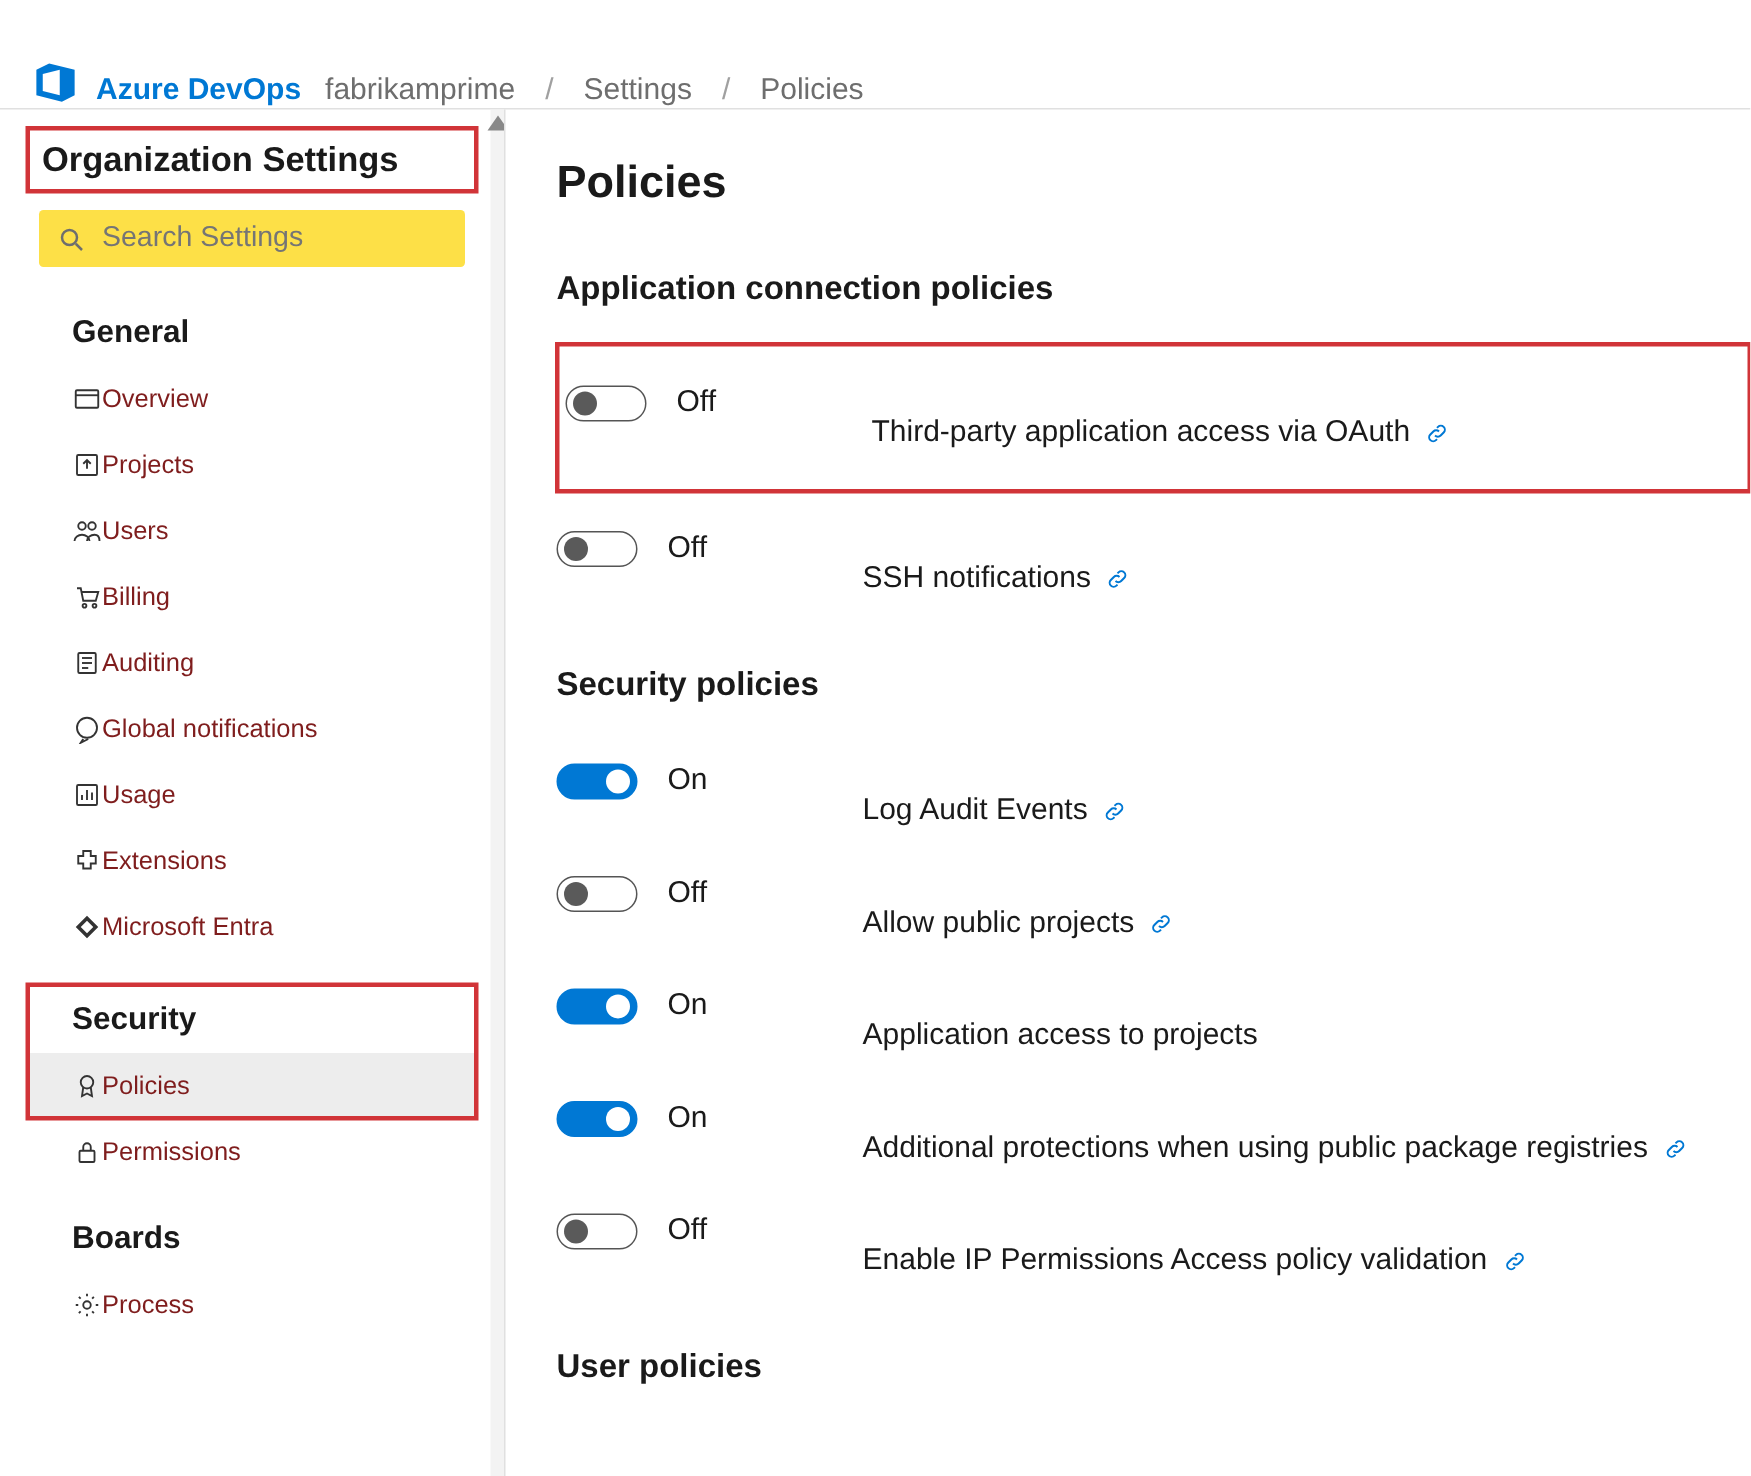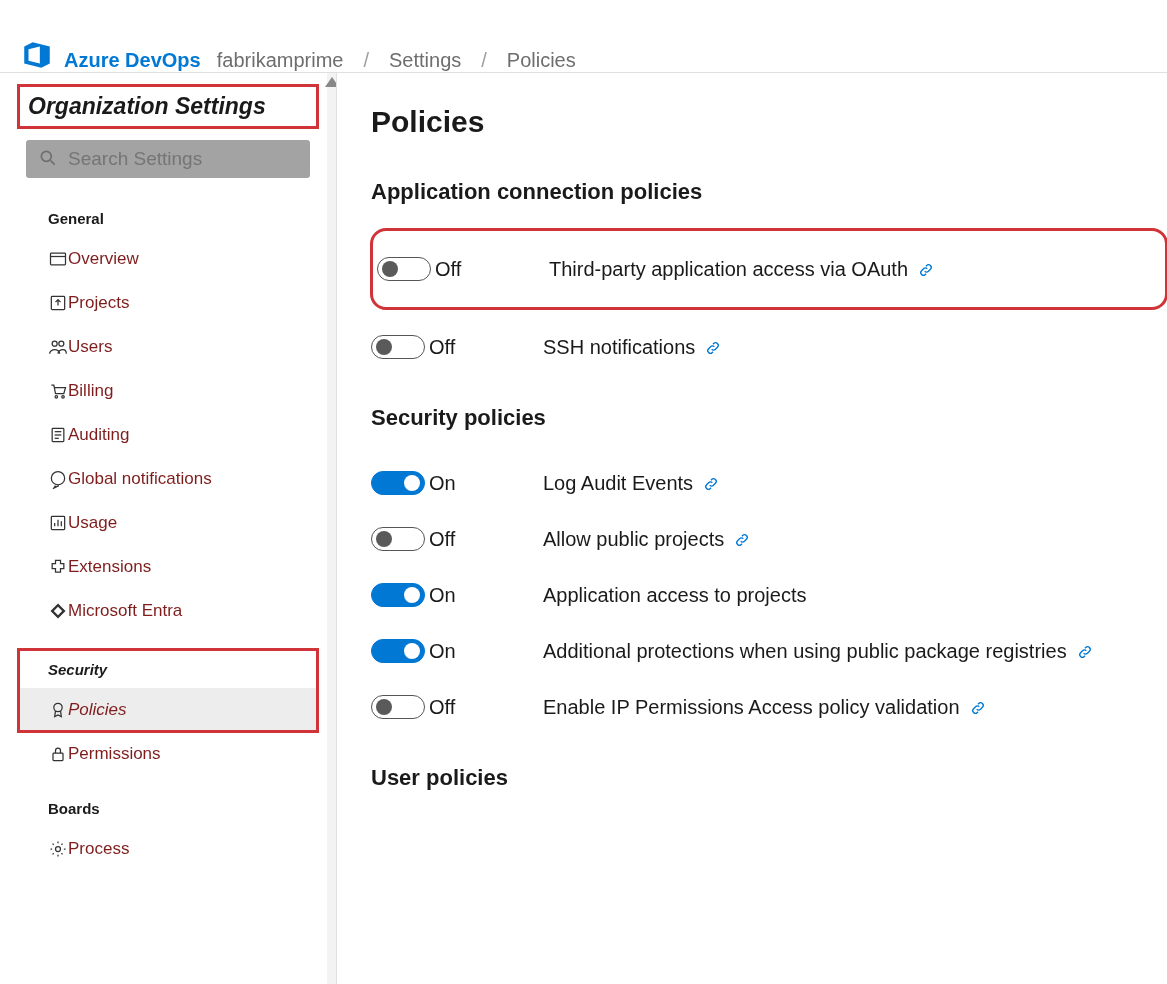--- a/index.html
+++ b/index.html
@@ -60,39 +60,39 @@
     transform: translateY(4px);
   }
   .sidebar-inner { padding: 0 18px; }
 
   .org-title {
     font-size: 23px;
     font-weight: 600;
     padding: 8px 4px 8px 10px;
     margin-bottom: 12px;
   }
-  .highlight-red { outline: 3px solid #d13438; outline-offset: -2px; font-style: italic; }
+  .highlight-red { outline: 3px solid #d13438; outline-offset: -2px; }
 
   .search-box {
-    display:flex; align-items:flex-start;
-    background:#a3a3a3;
+    display:flex; align-items:flex-end;
+    background:#fde047;
     border-radius:3px;
     padding:8px 12px;
     margin: 0 8px 24px 8px;
     gap:10px;
     color:#6e6e6e;
     font-size:19px;
   }
   .search-box input {
     border:none; background:transparent; outline:none;
     font-size:19px; color:#333; flex:1;
   }
 
   .group-title {
-    font-size: 15px;
+    font-size: 21px;
     font-weight: 600;
     padding: 8px 30px 10px 30px;
   }
   .nav-item {
     display:flex; align-items:center;
     padding: 12px 30px;
     font-size: 17px;
     color:#7f1d1d;
     cursor:pointer;
   }
@@ -102,25 +102,24 @@
 
   .security-block { margin-top:16px; }
   .security-wrap { padding-top:4px; }
 
   
   .main { flex:1; padding: 32px 0 0 34px; overflow:auto; }
   .page-title { font-size: 30px; font-weight:600; margin-bottom: 40px; }
   .section-title { font-size: 22px; font-weight:600; margin-bottom: 24px; }
 
   .policy-row {
-    display:flex; align-items:flex-end;
-    gap: 4px;
+    display:flex; align-items:flex-start;
+    gap: 20px;
     padding: 16px 0;
     font-size: 20px;
-    border-radius: 15px;
   }
   .policy-row.highlighted {
     outline:3px solid #d13438;
     outline-offset:-2px;
     padding: 28px 10px 28px 6px;
     margin-bottom:10px;
   }
 
   .toggle {
     width:54px; height:24px;
@@ -142,21 +141,21 @@
     border-color:#0078d4;
   }
   .toggle.on .knob {
     background:#fff;
     left:auto; right:4px;
   }
   .toggle-state {
     width:50px;
     font-size:20px;
   }
-  .policy-label-cell { display:flex; align-items:center; gap:10px; margin-left:60px;}
+  .policy-label-cell { display:flex; align-items:center; gap:10px; margin-left:60px;margin-top:20px;}
   .link-icon { color:#0078d4; display:inline-flex; }
   .link-icon svg { width:16px; height:16px; }
 
   .section-gap { height: 30px; }
 </style>
 </head>
 <body>
 
 <div class="topbar">
   <span class="logo">

